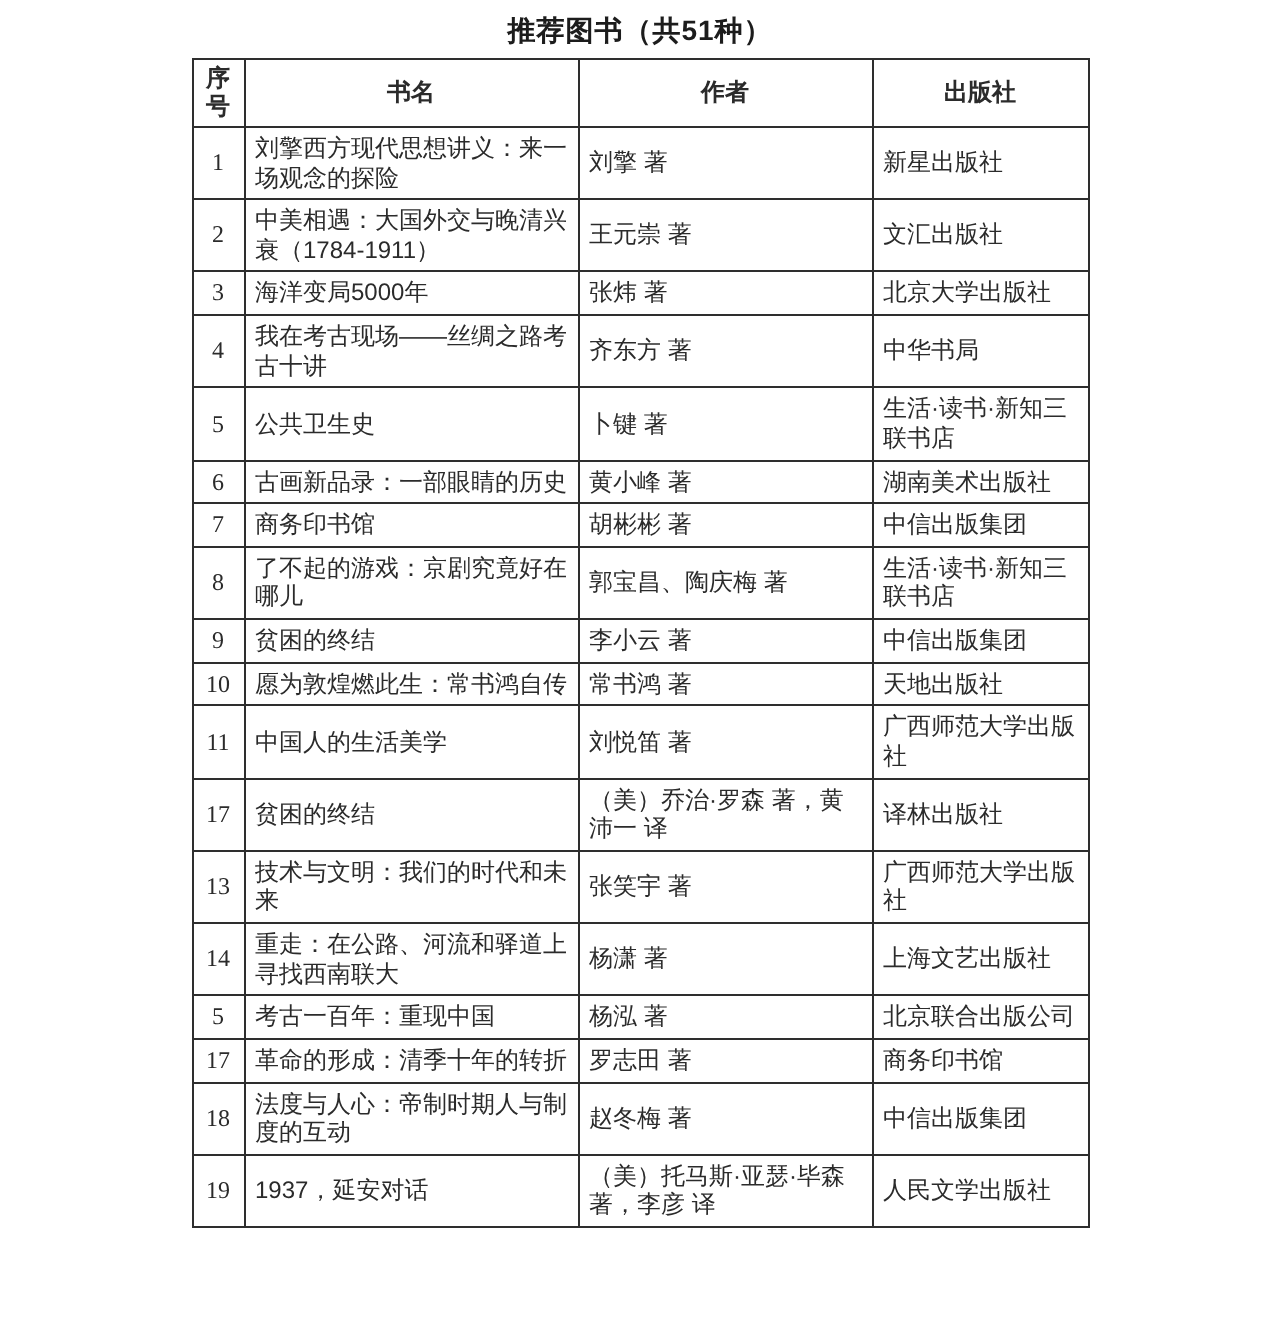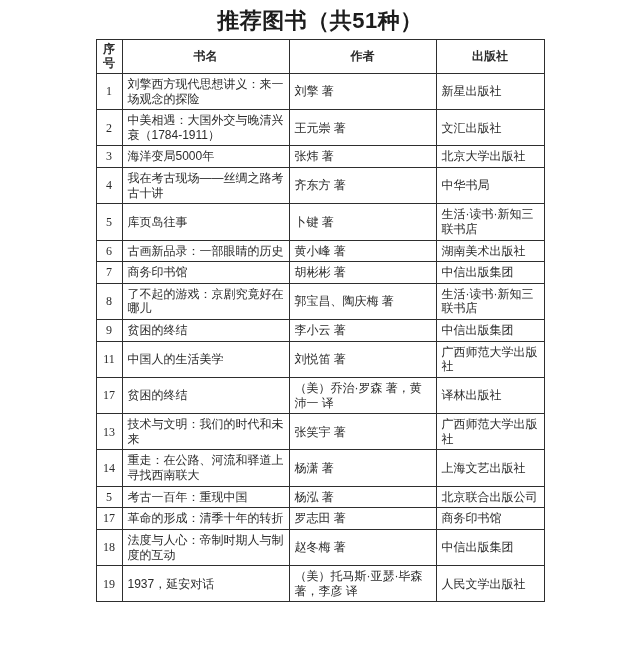--- a/index.html
+++ b/index.html
@@ -13,21 +13,21 @@
     background: #ffffff;
     overflow: hidden;
     position: relative;
   }
   .title-block {
     padding-top: 7px;
     text-align: center;
     color: #1c1c1c;
   }
   .page-title, .page-subtitle {
-    font-size: 22px;
+    font-size: 14px;
     font-weight: bold;
     line-height: 1.26;
     letter-spacing: 0.5px;
     color: #1c1c1c;
   }
   table.book-table {
     border-collapse: collapse;
     margin: 4px auto 0 auto;
     width: 448px;
     table-layout: fixed;
@@ -102,21 +102,21 @@
     <td class="pub-cell">北京大学出版社</td>
   </tr>
         <tr>
     <td class="num-cell">4</td>
     <td class="title-cell">我在考古现场——丝绸之路考古十讲</td>
     <td class="auth-cell">齐东方 著</td>
     <td class="pub-cell">中华书局</td>
   </tr>
         <tr>
     <td class="num-cell">5</td>
-    <td class="title-cell">库页岛往事</td>
+    <td class="title-cell">公共卫生史</td>
     <td class="auth-cell">卜键 著</td>
     <td class="pub-cell">生活·读书·新知三联书店</td>
   </tr>
         <tr>
     <td class="num-cell">6</td>
     <td class="title-cell">古画新品录：一部眼睛的历史</td>
     <td class="auth-cell">黄小峰 著</td>
     <td class="pub-cell">湖南美术出版社</td>
   </tr>
         <tr>
@@ -129,20 +129,26 @@
     <td class="num-cell">8</td>
     <td class="title-cell">了不起的游戏：京剧究竟好在哪儿</td>
     <td class="auth-cell">郭宝昌、陶庆梅 著</td>
     <td class="pub-cell">生活·读书·新知三联书店</td>
   </tr>
         <tr>
     <td class="num-cell">9</td>
     <td class="title-cell">贫困的终结</td>
     <td class="auth-cell">李小云 著</td>
     <td class="pub-cell">中信出版集团</td>
+  </tr>
+        <tr>
+    <td class="num-cell">10</td>
+    <td class="title-cell">愿为敦煌燃此生：常书鸿自传</td>
+    <td class="auth-cell">常书鸿 著</td>
+    <td class="pub-cell">天地出版社</td>
   </tr>
         <tr>
     <td class="num-cell">11</td>
     <td class="title-cell">中国人的生活美学</td>
     <td class="auth-cell">刘悦笛 著</td>
     <td class="pub-cell">广西师范大学出版社</td>
   </tr>
         <tr>
     <td class="num-cell">17</td>
     <td class="title-cell">贫困的终结</td>

